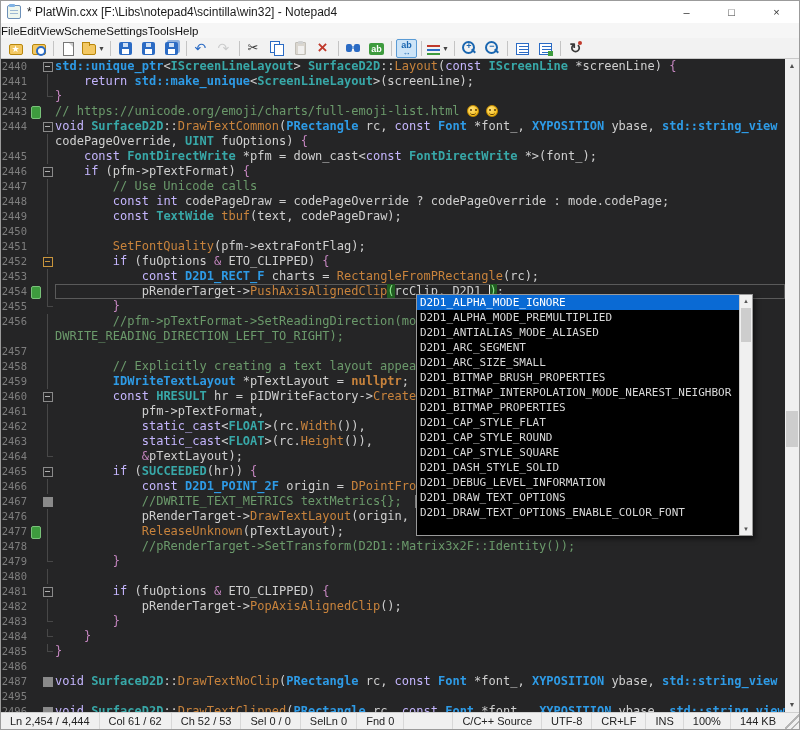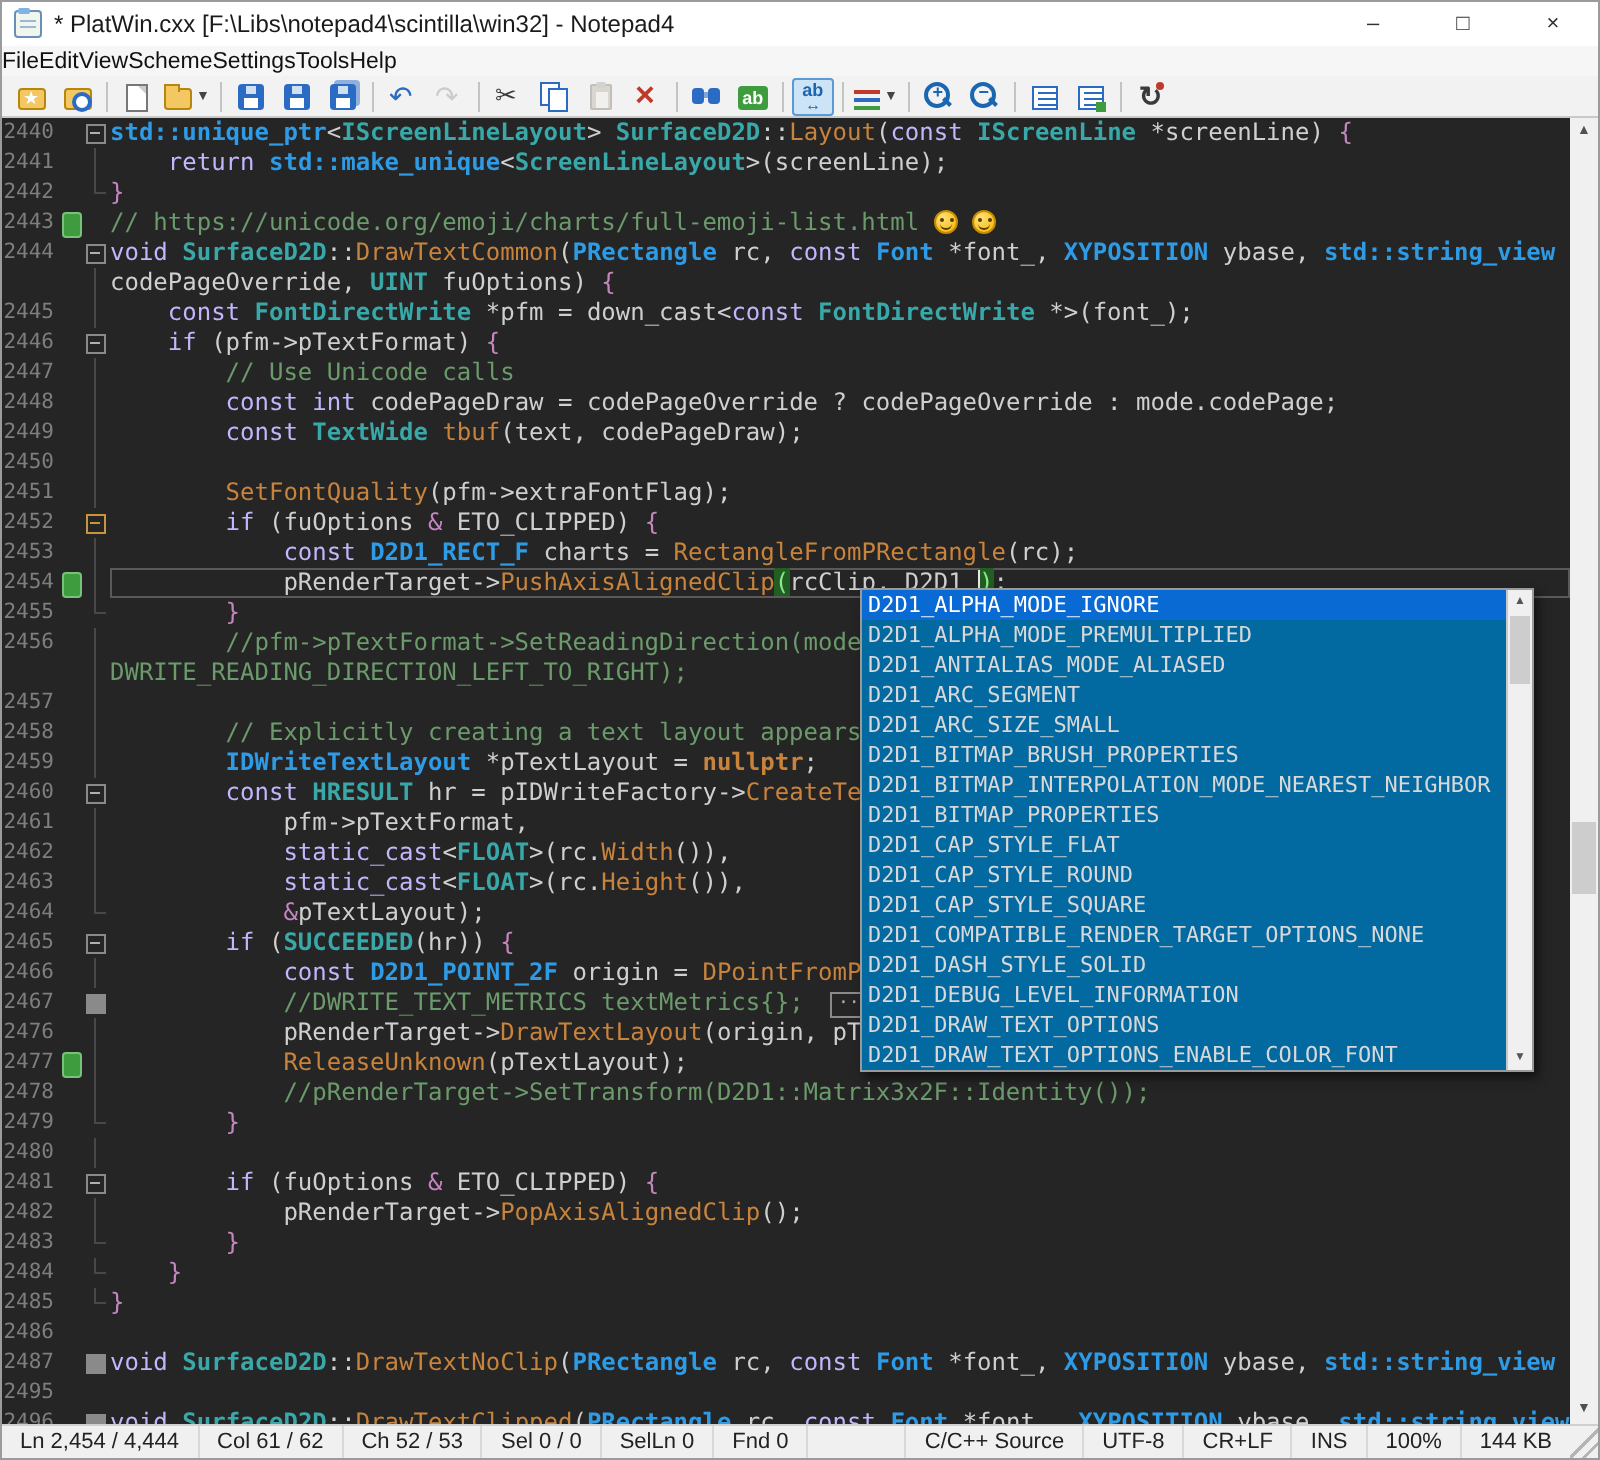--- a/index.html
+++ b/index.html
@@ -92,21 +92,21 @@
   .tk-c{color:#6b9a6b}
   .tk-o{color:#c586c0}
   .tk-hl{background:#215e21;color:#8ce68c}
   .fe{display:inline-block;border:1px solid #8a8a8a;color:#b0b0b0;font-size:9px;line-height:11px;padding:0 3px;margin-left:6px;vertical-align:1px}
   .caret{display:inline-block;width:1px;height:12px;background:#e8e8e8;vertical-align:-2px}
   .emoji{display:inline-block;width:12px;height:12px;border-radius:50%;background:radial-gradient(circle at 35% 30%,#ffe178,#f4b400);position:relative;vertical-align:-2px;border:1px solid #c78d00}
   .emoji::before{content:"";position:absolute;left:2px;top:3px;width:2px;height:2px;border-radius:50%;background:#5b3a00;box-shadow:5px 0 0 #5b3a00}
   .emoji::after{content:"";position:absolute;left:2px;bottom:1px;width:6px;height:3px;border-bottom:1.5px solid #5b3a00;border-radius:0 0 6px 6px}
 
   
-  .popup{position:absolute;left:429px;top:235px;width:337px;height:242px;background:#0369a1;border:1px solid #9a9a9a;box-shadow:2px 3px 5px rgba(0,0,0,.55);display:flex;z-index:10}
+  .popup{position:absolute;left:415px;top:235px;width:337px;height:242px;background:#000000;border:1px solid #9a9a9a;box-shadow:2px 3px 5px rgba(0,0,0,.55);display:flex;z-index:10}
   .popup-list{flex:1;overflow:hidden;padding-top:0}
   .popup-item{height:15px;font:11px/15px "DejaVu Sans Mono",monospace;color:#d8d8d8;padding-left:3px;white-space:pre}
   .popup-item.sel{background:#0a6ad4;color:#fff}
   .popup-sb{width:13px;flex:none;background:#f0f0f0;border-left:1px solid #c9c9c9;position:relative}
   .popup-sb .sb-up,.popup-sb .sb-down{position:absolute;left:0;right:0;height:12px;font-size:6px;color:#555;text-align:center;line-height:12px}
   .popup-sb .sb-up{top:0}.popup-sb .sb-down{bottom:0}
   .popup-sb .sb-thumb{position:absolute;left:1px;right:1px;top:13px;height:34px;background:#cdcdcd}
 
   
   .vscroll{position:absolute;right:0;top:0;bottom:0;width:14px;background:#f0f0f0;z-index:5}
@@ -507,21 +507,20 @@
           <div class="popup-item">D2D1_ALPHA_MODE_PREMULTIPLIED</div>
           <div class="popup-item">D2D1_ANTIALIAS_MODE_ALIASED</div>
           <div class="popup-item">D2D1_ARC_SEGMENT</div>
           <div class="popup-item">D2D1_ARC_SIZE_SMALL</div>
           <div class="popup-item">D2D1_BITMAP_BRUSH_PROPERTIES</div>
           <div class="popup-item">D2D1_BITMAP_INTERPOLATION_MODE_NEAREST_NEIGHBOR</div>
           <div class="popup-item">D2D1_BITMAP_PROPERTIES</div>
           <div class="popup-item">D2D1_CAP_STYLE_FLAT</div>
           <div class="popup-item">D2D1_CAP_STYLE_ROUND</div>
           <div class="popup-item">D2D1_CAP_STYLE_SQUARE</div>
-          <div class="popup-item">D2D1_COMPATIBLE_RENDER_TARGET_OPTIONS_NONE</div>
           <div class="popup-item">D2D1_DASH_STYLE_SOLID</div>
           <div class="popup-item">D2D1_DEBUG_LEVEL_INFORMATION</div>
           <div class="popup-item">D2D1_DRAW_TEXT_OPTIONS</div>
           <div class="popup-item">D2D1_DRAW_TEXT_OPTIONS_ENABLE_COLOR_FONT</div>
         </div>
       <div class="popup-sb">
         <div class="sb-up">▲</div>
         <div class="sb-thumb"></div>
         <div class="sb-down">▼</div>
       </div>

